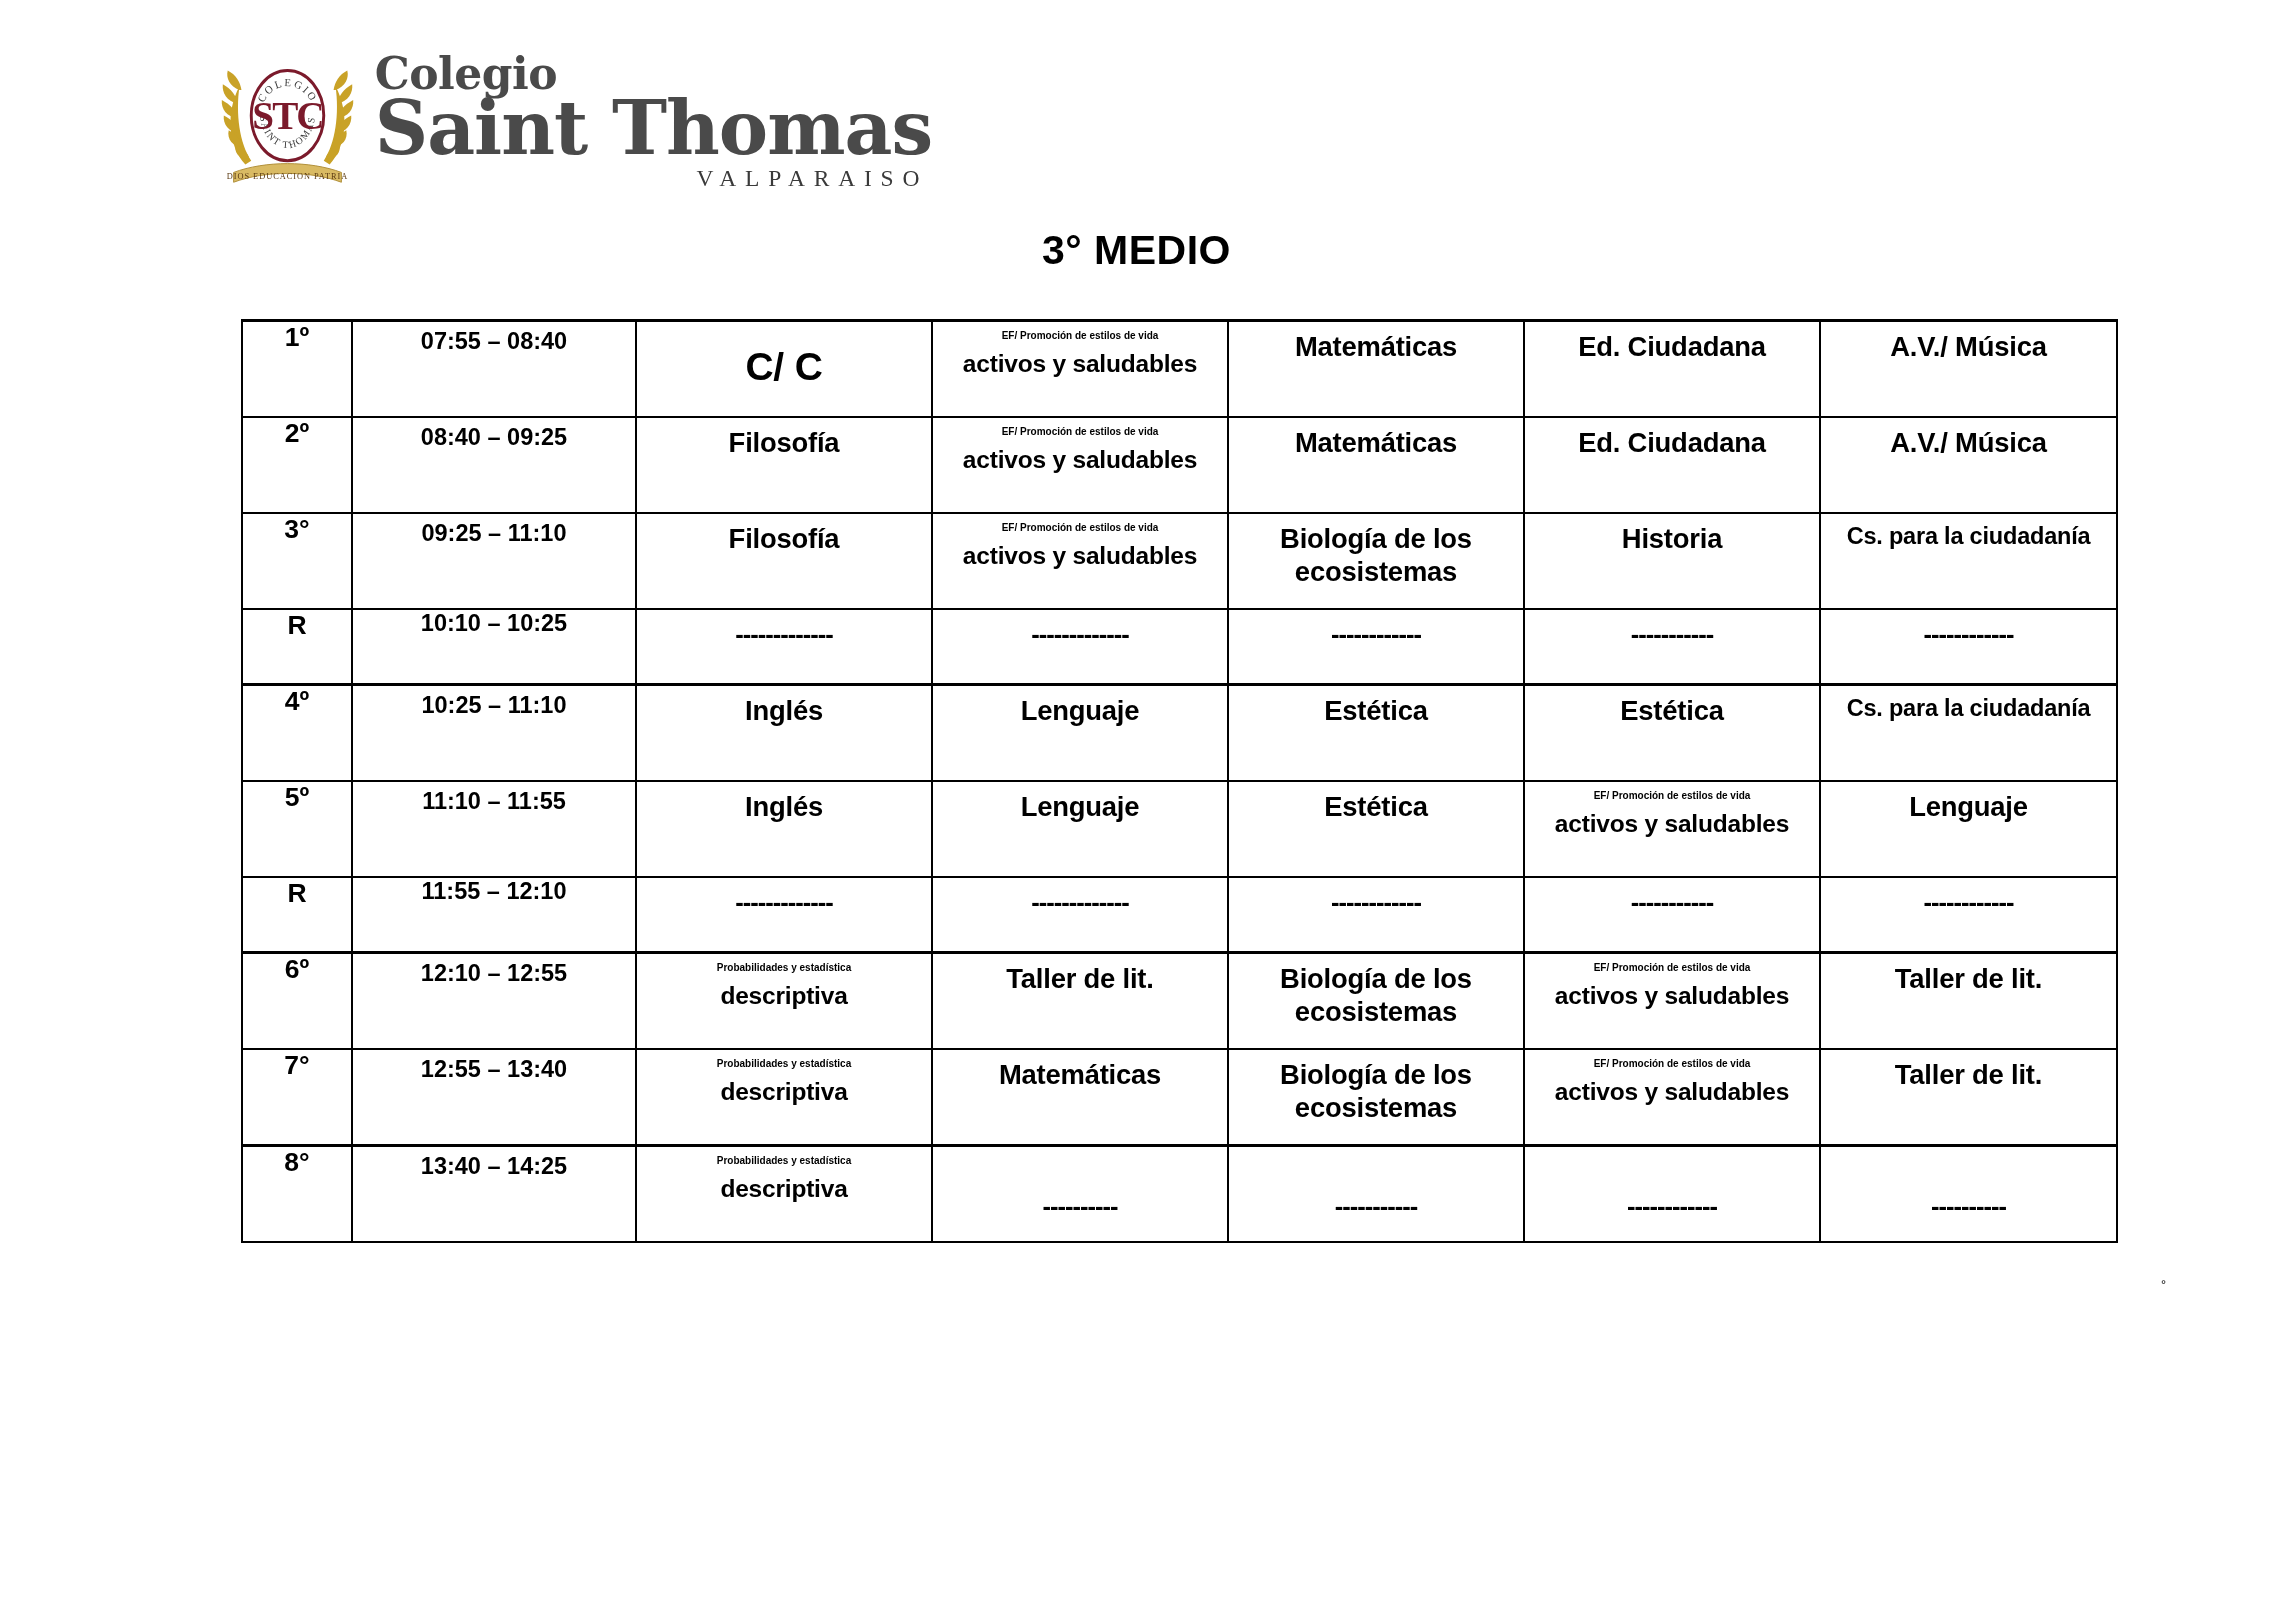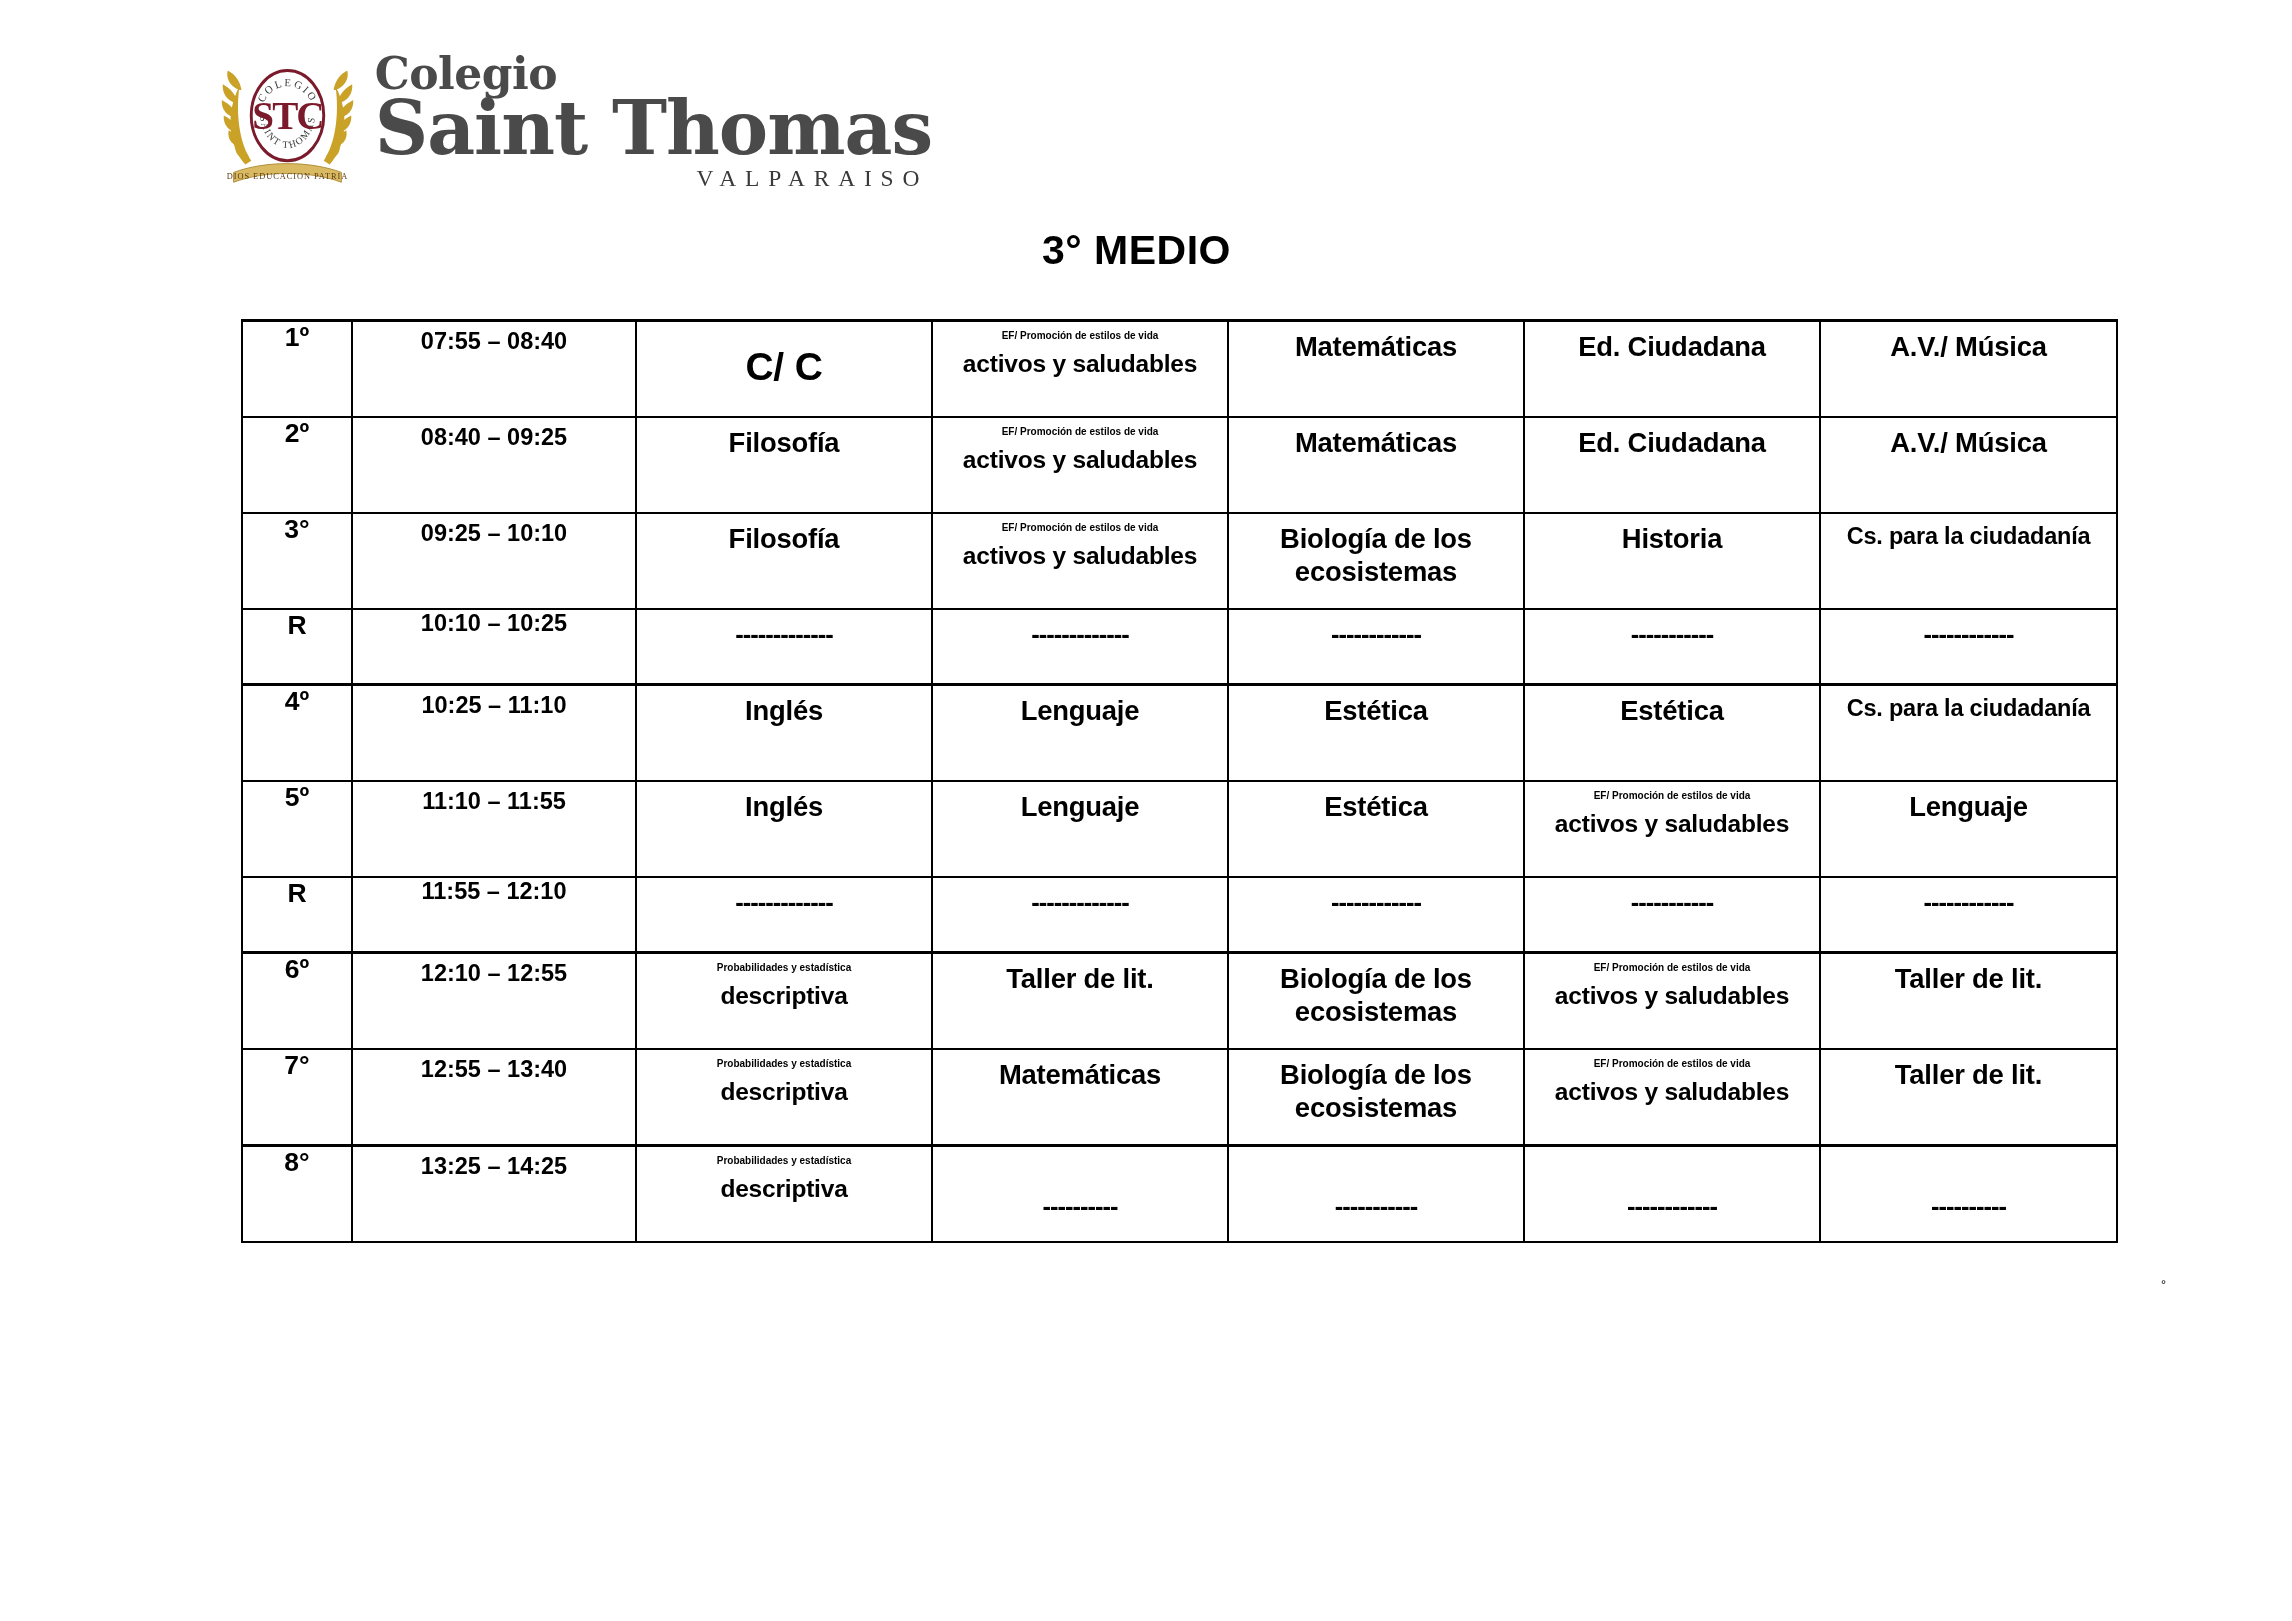--- a/index.html
+++ b/index.html
@@ -340,21 +340,21 @@
               <div class="subject">
                 <span class="main">A.V./ Música</span>
               </div>
             </td>
           </tr>
           <tr class="lesson-row">
             <td class="period-cell">
               <div class="period">3°</div>
             </td>
             <td class="time-cell-mid">
-              <div class="time">09:25 – 10:10</div>
+              <div class="time">09:25 – 11:10</div>
             </td>
             <td>
               <div class="subject">
                 <span class="main">Filosofía</span>
               </div>
             </td>
             <td>
               <div class="subject">
                 <span class="pre">EF/ Promoción de estilos de vida</span>
                 <span class="main-sm">activos y saludables</span>
@@ -557,21 +557,21 @@
               <div class="subject">
                 <span class="main">Taller de lit.</span>
               </div>
             </td>
           </tr>
           <tr class="lesson-row thick-top">
             <td class="period-cell">
               <div class="period">8°</div>
             </td>
             <td class="time-cell-mid">
-              <div class="time">13:25 – 14:25</div>
+              <div class="time">13:40 – 14:25</div>
             </td>
             <td>
               <div class="subject">
                 <span class="pre">Probabilidades y estadística</span>
                 <span class="main-sm">descriptiva</span>
               </div>
             </td>
             <td>
               <div class="dashes dashes-low">----------</div>
             </td>

